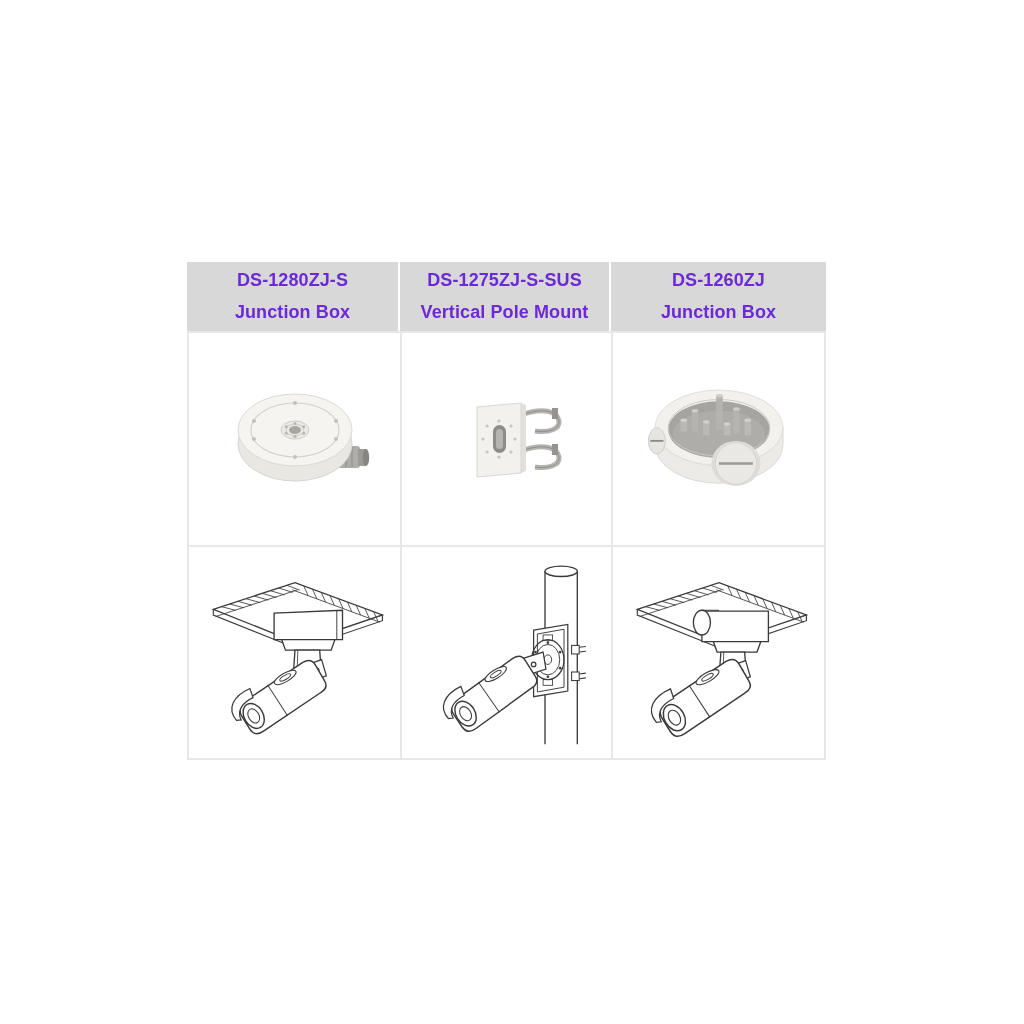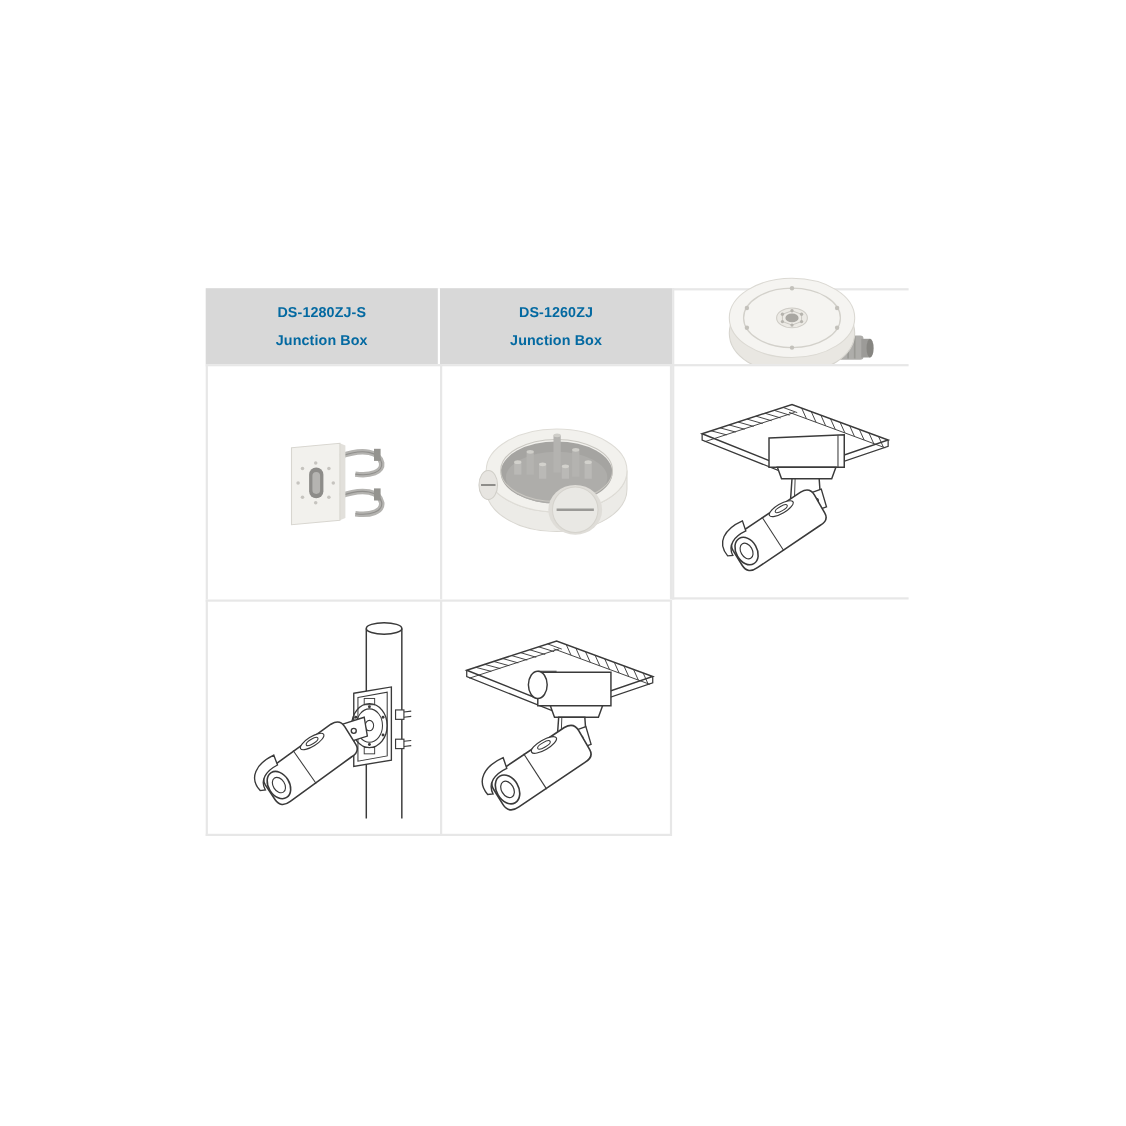--- a/index.html
+++ b/index.html
@@ -12,21 +12,21 @@
     display: grid;
     grid-template-columns: 213px 211px 215px;
     grid-template-rows: 69px 214px 215px;
   }
   .hc {
     background: #d8d8d8;
     display: flex; flex-direction: column; justify-content: center; align-items: center;
     gap: 11px;
   }
   .hc.c1, .hc.c2 { border-right: 2px solid #ffffff; }
-  .model, .pname { font-weight: bold; font-size: 13px; color: #0369a1; letter-spacing: 0.1px; }
+  .model, .pname { font-weight: bold; font-size: 18px; color: #6d28d9; letter-spacing: 0.1px; }
 
   .cell {
     background: #ffffff;
     display: flex; align-items: center; justify-content: center;
     border-left: 2px solid #e7e7e7; border-top: 2px solid #e7e7e7;
   }
   .cell.c3 { border-right: 2px solid #e7e7e7; }
   .cell.r3 { border-bottom: 2px solid #e7e7e7; }
 
   svg { display: block; }
@@ -75,20 +75,24 @@
     </g>
   </defs>
 </svg>
 
 <div class="product-table">
 
   <div class="hc c1">
     <div class="model">DS-1280ZJ-S</div>
     <div class="pname">Junction Box</div>
   </div>
+  <div class="hc c2">
+    <div class="model">DS-1275ZJ-S-SUS</div>
+    <div class="pname">Vertical Pole Mount</div>
+  </div>
   <div class="hc c3">
     <div class="model">DS-1260ZJ</div>
     <div class="pname">Junction Box</div>
   </div>
 
   <div class="cell c1 r2">
     <svg width="150" height="110" viewBox="0 0 150 110">
 
       <g>
         <rect x="114" y="62" width="26" height="22" rx="3" fill="#aeadaa"></rect>

